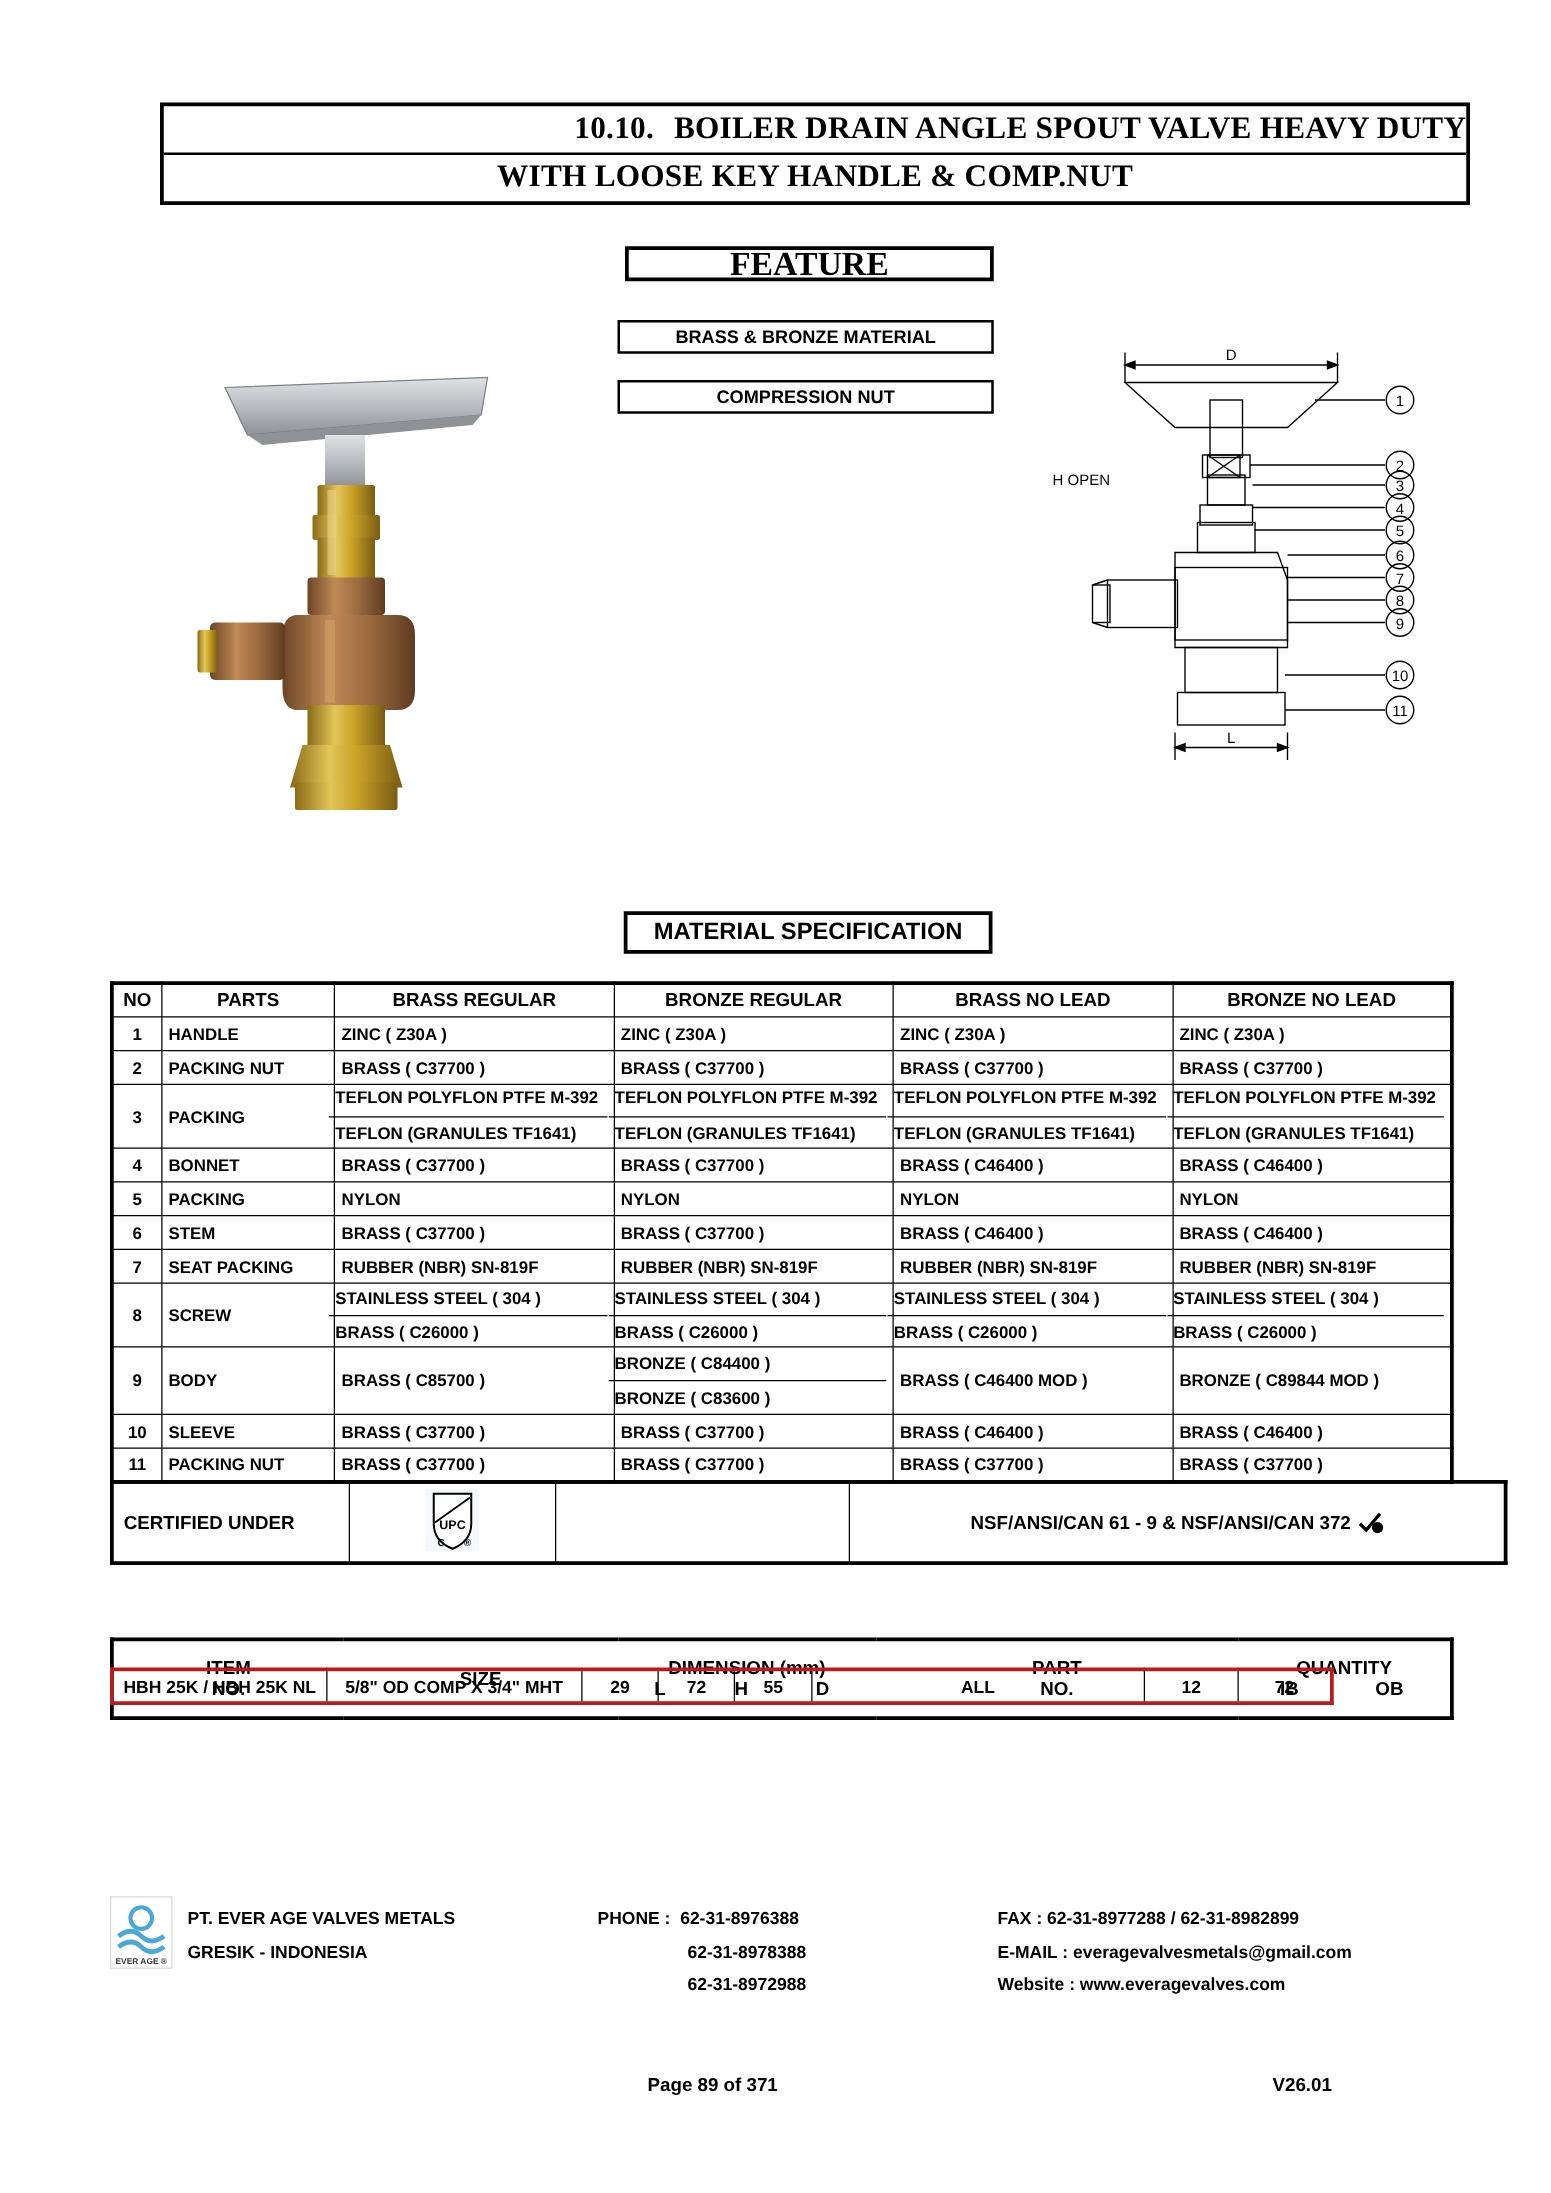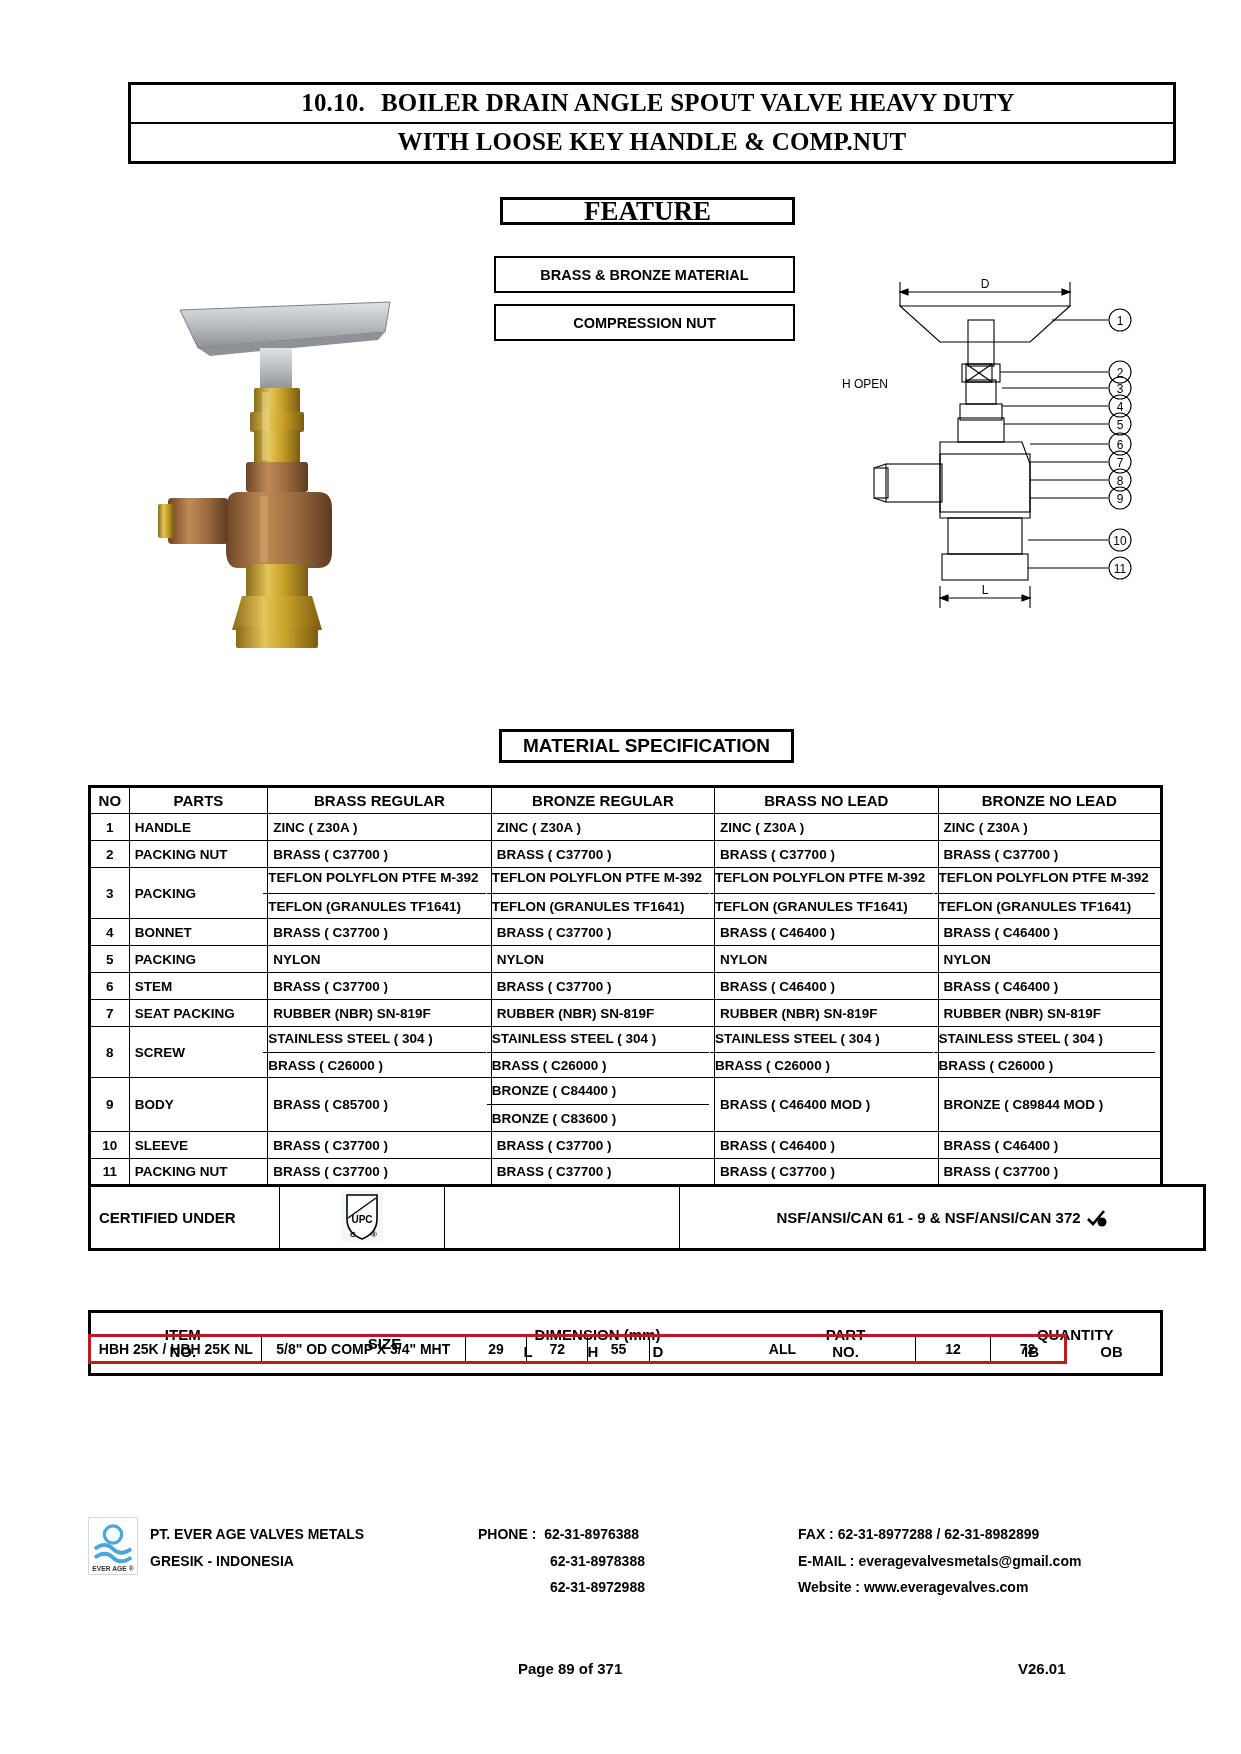--- a/index.html
+++ b/index.html
@@ -18,31 +18,31 @@
   .title-block {
     position:absolute; left:128px; top:82px; width:1048px;
     border:3px solid #000;
     font-family:"Liberation Serif", serif;
     font-weight:bold;
   }
   .title-line {
     text-align:center; font-size:25px; letter-spacing:.2px;
     padding:4px 0 5px 0; line-height:1.12;
   }
-  .title-line1 { border-bottom:2px solid #000; text-align:center; padding-left:12px; }
+  .title-line1 { border-bottom:2px solid #000; text-align:right; padding-left:12px; }
   .title-line1 .num { margin-right:16px; }
 
   
   .feature-box {
     position:absolute; left:500px; top:197px; width:295px; height:28px;
     border:3px solid #000; display:flex; align-items:center; justify-content:center;
     font-family:"Liberation Serif", serif; font-weight:bold; font-size:27px;
   }
   .feature-sub {
-    position:absolute; left:494px; width:301px; height:37px;
+    position:absolute; left:494px; width:301px; height:27px;
     border:2px solid #000; display:flex; align-items:center; justify-content:center;
     font-size:14.5px; font-weight:bold;
   }
   .feature-sub.a { top:256px; }
   .feature-sub.b { top:304px; }
 
   
   .photo { position:absolute; left:150px; top:300px; width:350px; height:360px; }
 
   

